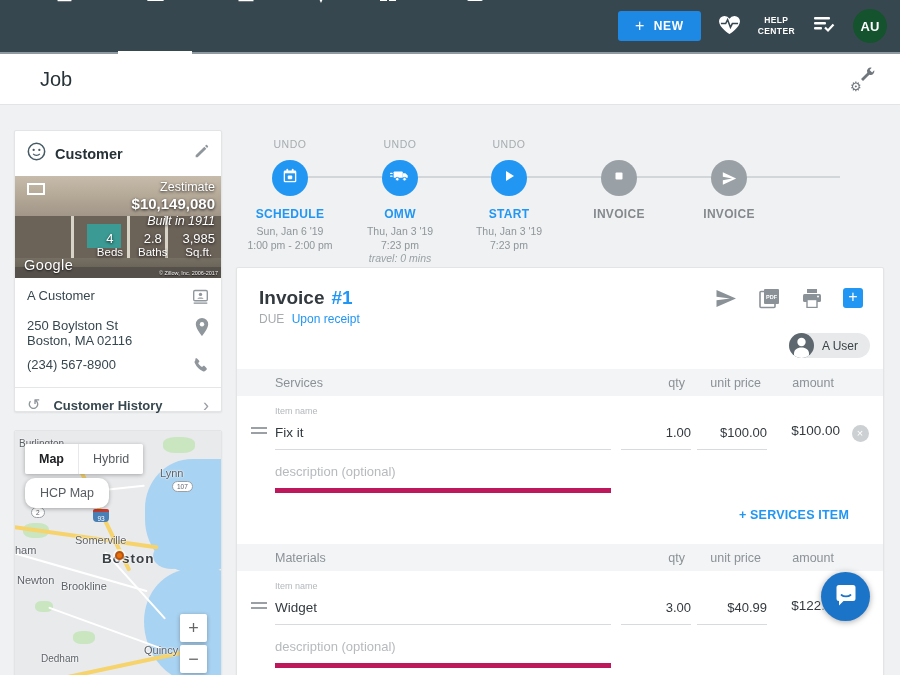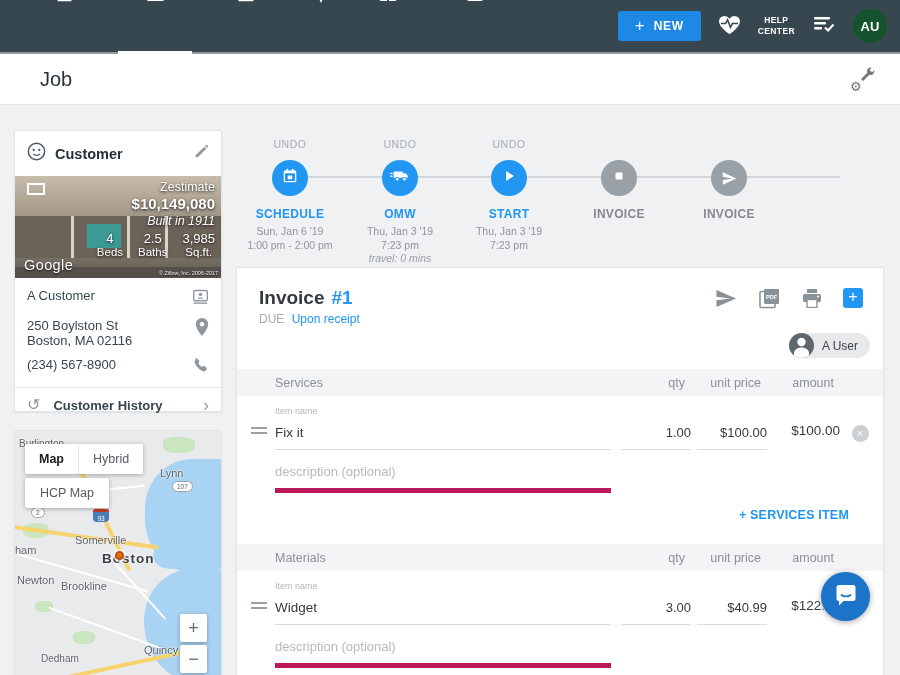--- a/index.html
+++ b/index.html
@@ -91,21 +91,21 @@
   .map-pin { position:absolute; width:9px; height:9px; background:#e8710a; border:2px solid #b55312;
              border-radius:50%; box-shadow:0 0 0 2px rgba(255,255,255,.6); }
   .map-btn-group { position:absolute; left:10px; top:13px; display:flex;
                    box-shadow:0 1px 4px rgba(0,0,0,.3); border-radius:2px; overflow:hidden; }
   .map-btn { background:#fff; border:none; height:30px; padding:0 14px; font-size:12.5px;
              color:#565b60; cursor:pointer; font-family:inherit; }
   .map-btn.sel { font-weight:bold; color:#202124; }
   .map-btn + .map-btn { border-left:1px solid #e6e8ea; }
   .hcp-btn { position:absolute; left:10px; top:47px; background:#fff; border:none; height:30px;
              padding:0 15px; font-size:12.5px; color:#565b60; box-shadow:0 1px 4px rgba(0,0,0,.3);
-             border-radius:2px; cursor:pointer; font-family:inherit; }
+             border-radius:10px; cursor:pointer; font-family:inherit; }
   .zoom-btn { position:absolute; right:14px; width:27px; height:28px; background:#fff; border:none;
               box-shadow:0 1px 4px rgba(0,0,0,.3); font-size:18px; color:#666; cursor:pointer;
               border-radius:2px; font-family:inherit; }
   .zoom-in { top:183px; } .zoom-out { top:214px; }
 
   
   .timeline { position:absolute; left:236px; top:130px; width:648px; height:137px; }
   .tl-line { position:absolute; left:54px; right:44px; top:46px; height:2px; background:#d3d6d9; }
   .tl-step { position:absolute; top:0; width:120px; transform:translateX(-50%); text-align:center; }
   .tl-undo { height:14px; margin-top:8px; font-size:10.5px; color:#a6acb0; letter-spacing:.5px; cursor:pointer; }
@@ -320,21 +320,21 @@
     <div class="ph-col" style="left:112px"></div>
     <div class="ph-col" style="left:150px"></div>
     <div class="ph-walk"></div>
     <div class="sv-rect"></div>
     <div class="ph-overlay">
       <div class="z-label">Zestimate</div>
       <div class="z-value">$10,149,080</div>
       <div class="z-built">Built in 1911</div>
       <div class="z-stats">
         <span class="val">4</span>
-        <span class="val">2.5</span>
+        <span class="val">2.8</span>
         <span class="val">3,985</span>
         <span class="lab">Beds</span>
         <span class="lab">Baths</span>
         <span class="lab">Sq.ft.</span>
       </div>
     </div>
     <span class="g-logo">Google</span>
     <span class="g-copy">© Zillow, Inc. 2006-2017</span>
   </div>
   <div class="cc-rows">

